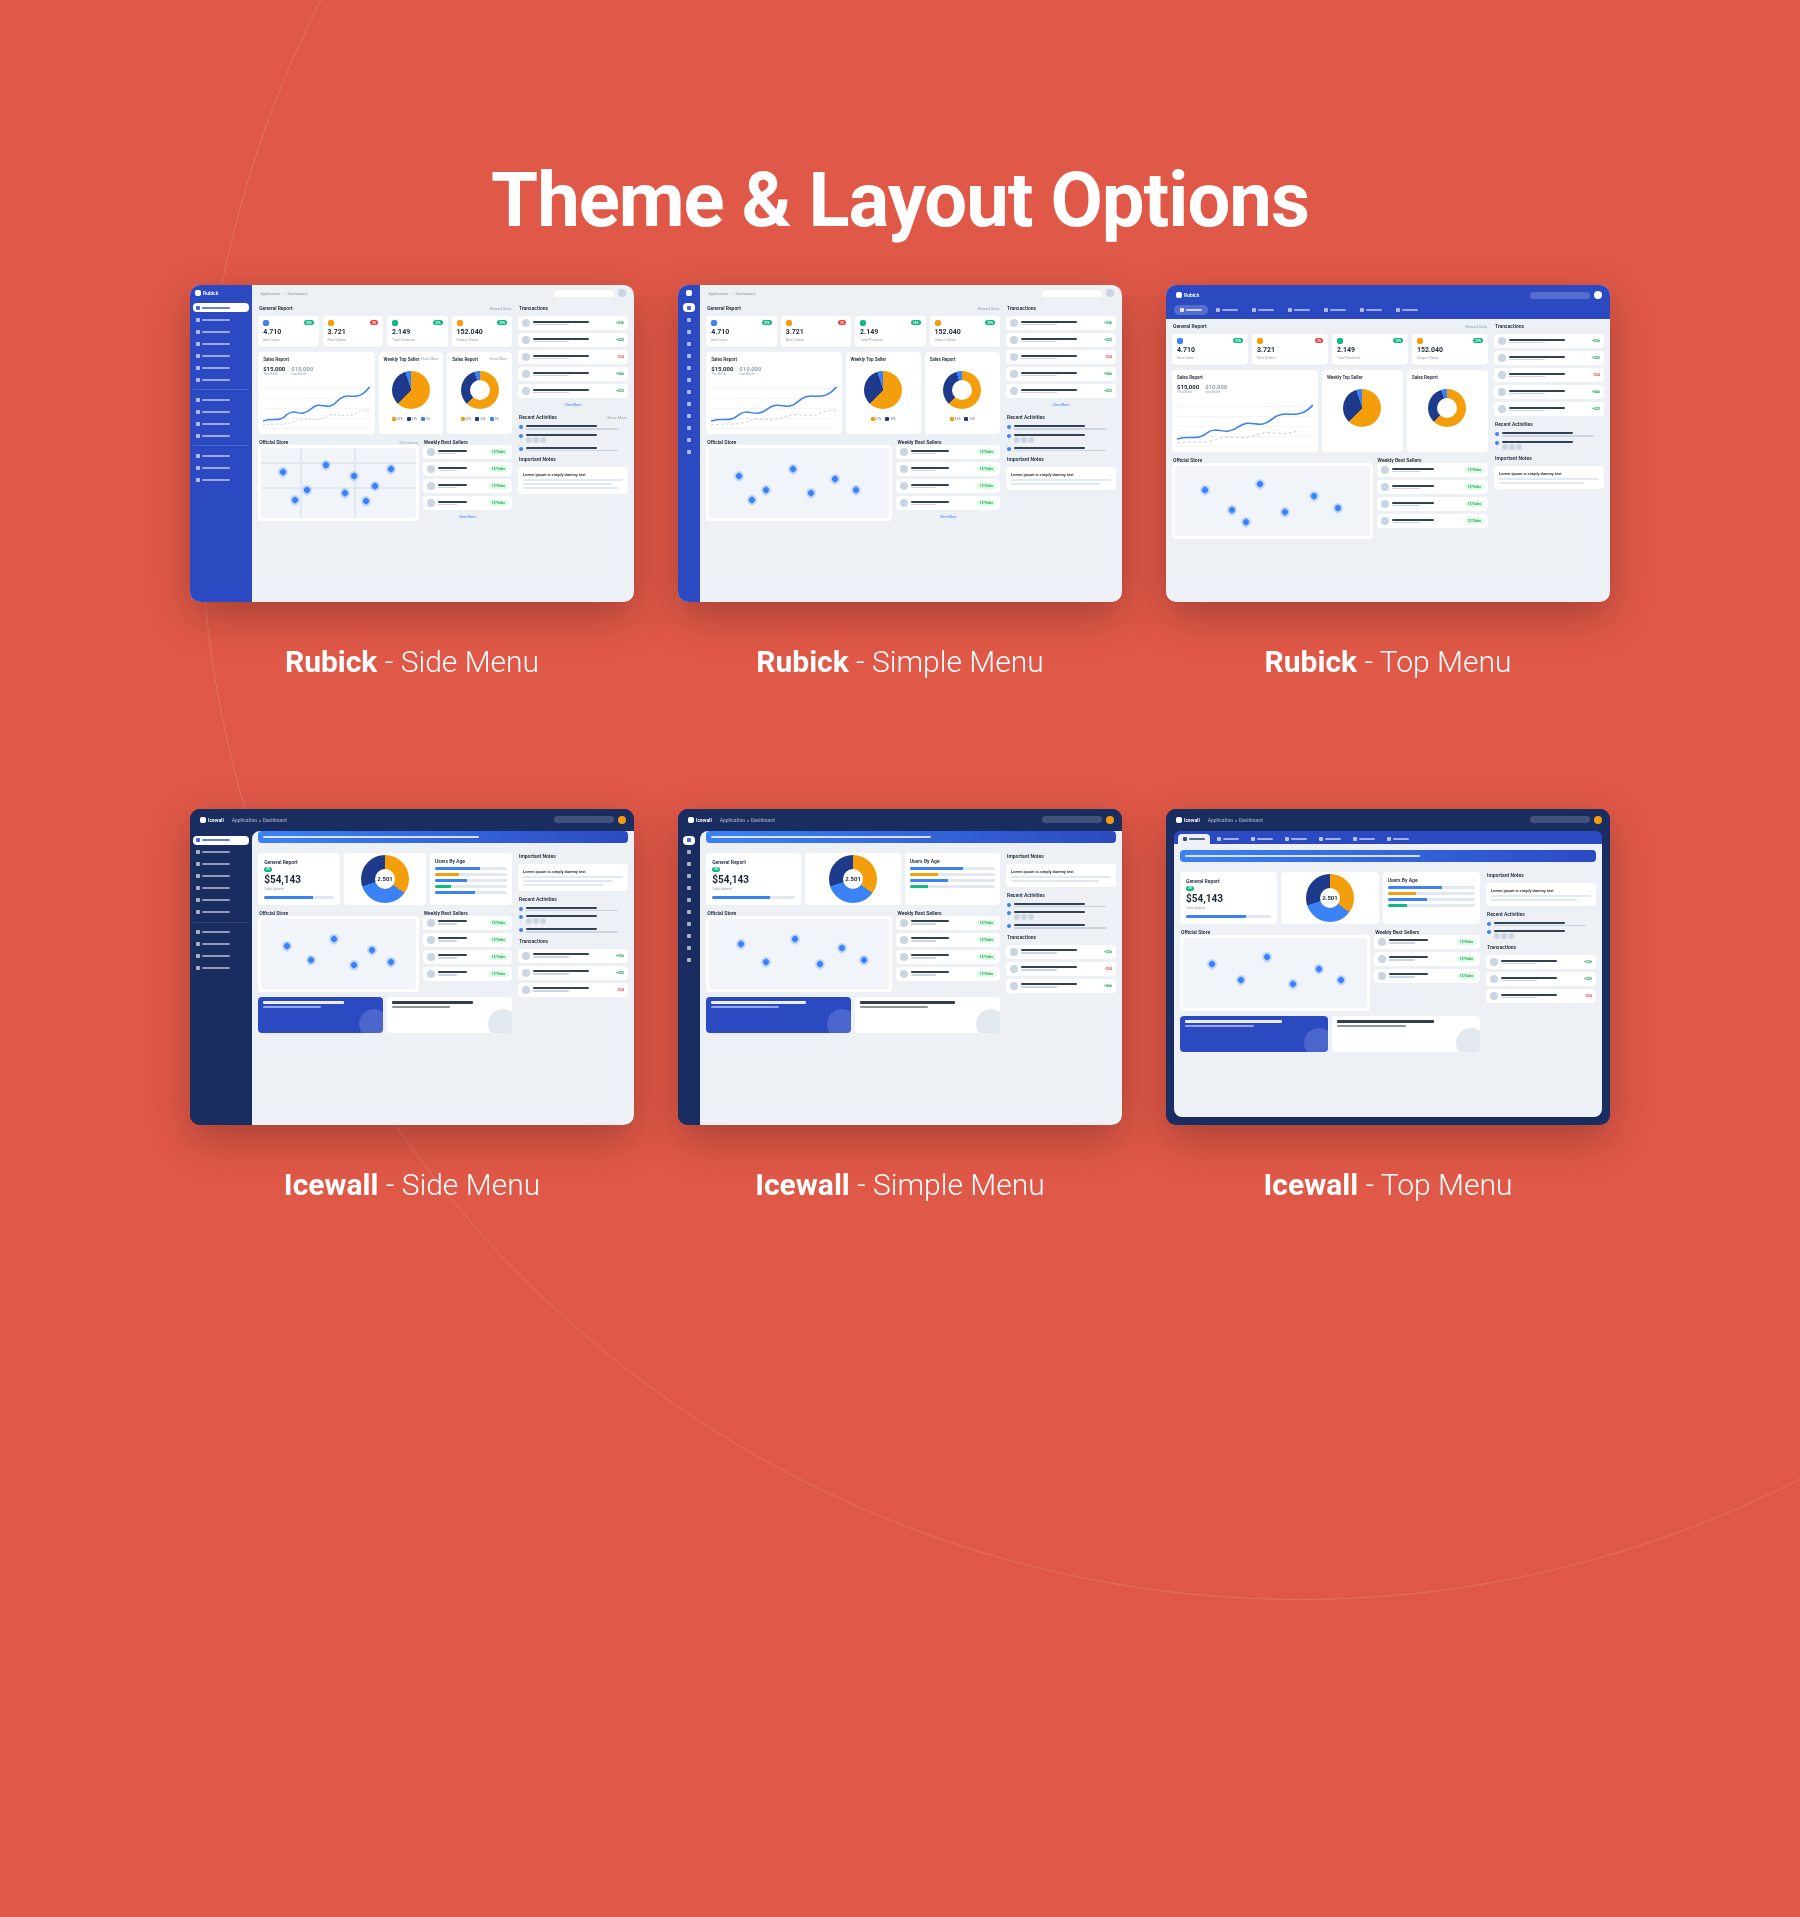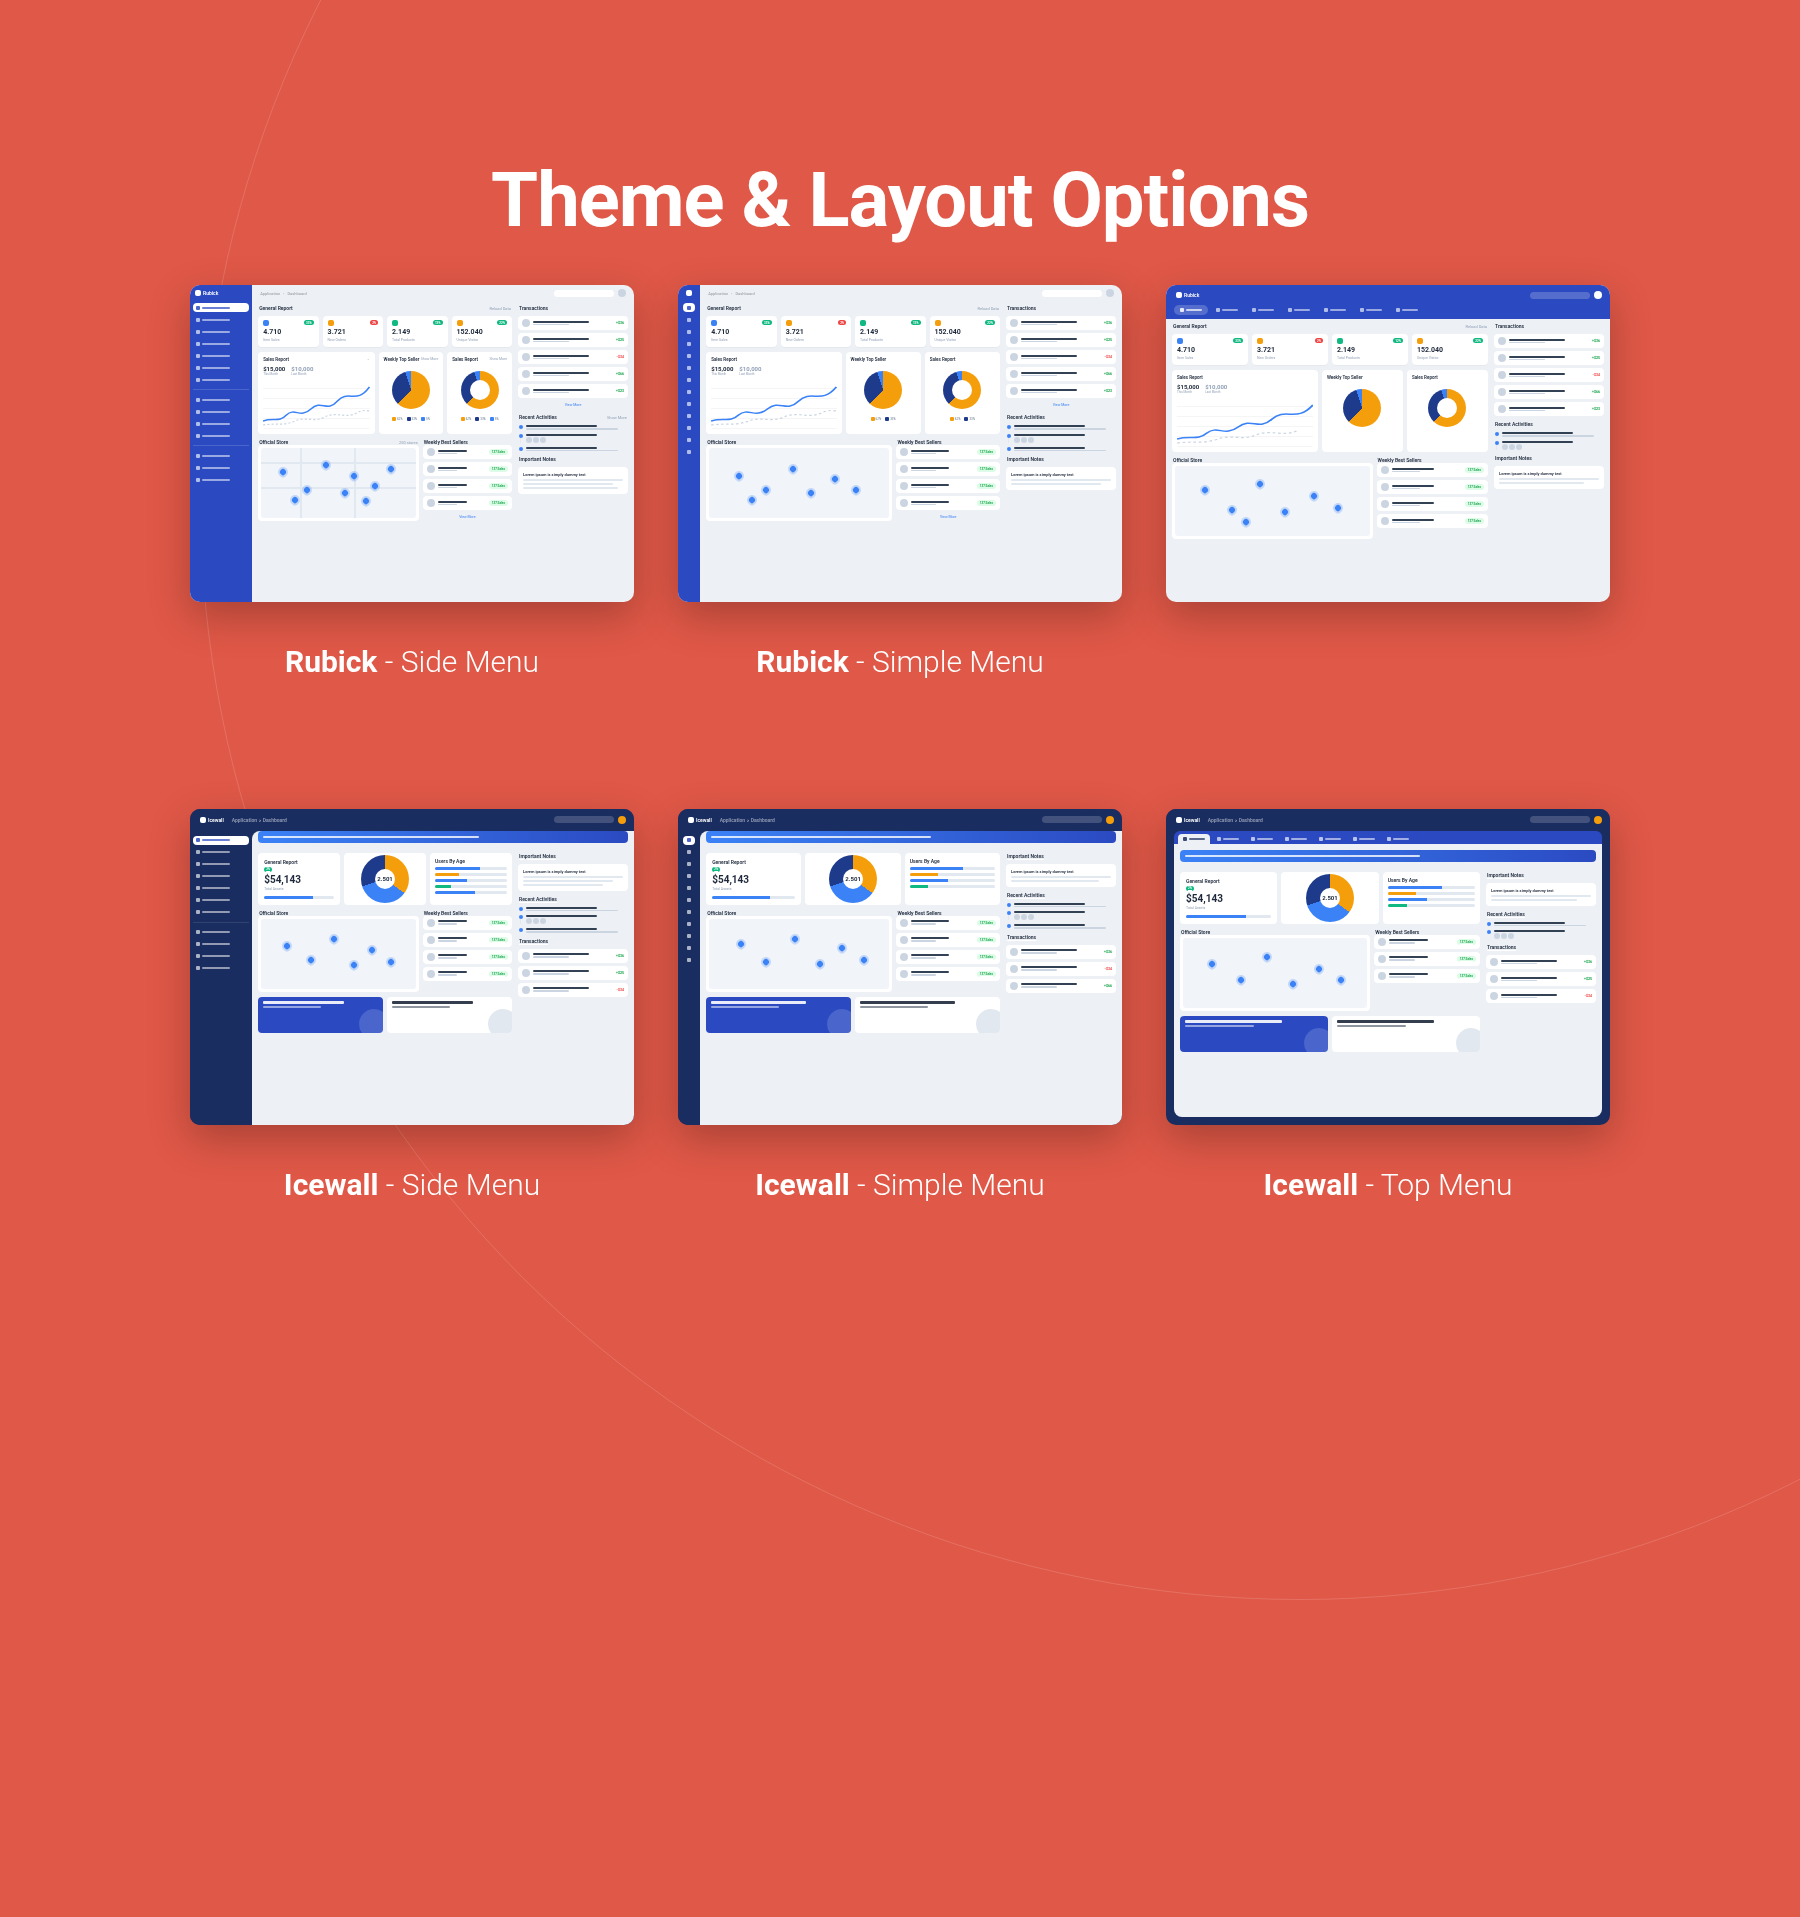--- a/index.html
+++ b/index.html
@@ -131,21 +131,21 @@
   .ice-tabrow {
     background:#2b4ac2;
     margin: 0 8px;
     border-radius: 6px 6px 0 0;
     display:flex; gap:2px; padding:3px 4px 0 4px;
   }
   .ice-tab { height:10px; display:flex; align-items:center; gap:2px; padding:0 5px; border-radius:4px 4px 0 0; color:rgba(255,255,255,0.8); }
   .ice-tab.active { background:#edf0f5; color:#1a2d60; }
   .ice-tab .nav-lbl { width:16px; }
   .content.ice { margin:0 8px 8px 8px; border-radius:0 0 8px 8px; background:#edf0f5; }
-  .icewall .content-body { padding-top:4px;text-decoration:underline; }
+  .icewall .content-body { padding-top:4px; }
 
   .banner {
     margin: 0 6px 6px 6px;
     height: 12px;
     border-radius: 4px;
     background: linear-gradient(90deg,#3b82f6,#2b4ac2);
     display:flex; align-items:center; gap:4px; padding:0 5px;
     color:#fff;
   }
   .banner .bline { height:2px; background:rgba(255,255,255,0.8); border-radius:1px; }
@@ -1207,20 +1207,21 @@
                   <div class="panel-body">
                     <div style="font-size:4px;font-weight:600;color:#1e293b">Lorem ipsum is simply dummy text</div>
                     <div class="noteline" style="width:100%"></div>
                     <div class="noteline" style="width:85%"></div>
                   </div>
                 </div>
             </div>
           </div>
         </div>
       </div>
+      <div class="caption"><b>Rubick</b> - <span>Top Menu</span></div>
     </div>
 
     <div class="card">
       <div class="thumb icewall" style="flex-direction:column;background:#1a2d60;">
         <div class="topbar-dark">
           <div class="logo-row" style="margin-bottom:0;"><div class="logo-dot"></div><span>Icewall</span><span style="opacity:0.5;margin-left:6px">Application</span> › <span style="opacity:0.5">Dashboard</span></div>
           <div class="top-right">
               <div class="search"></div>
               <div class="avatar1"></div>
             </div>

